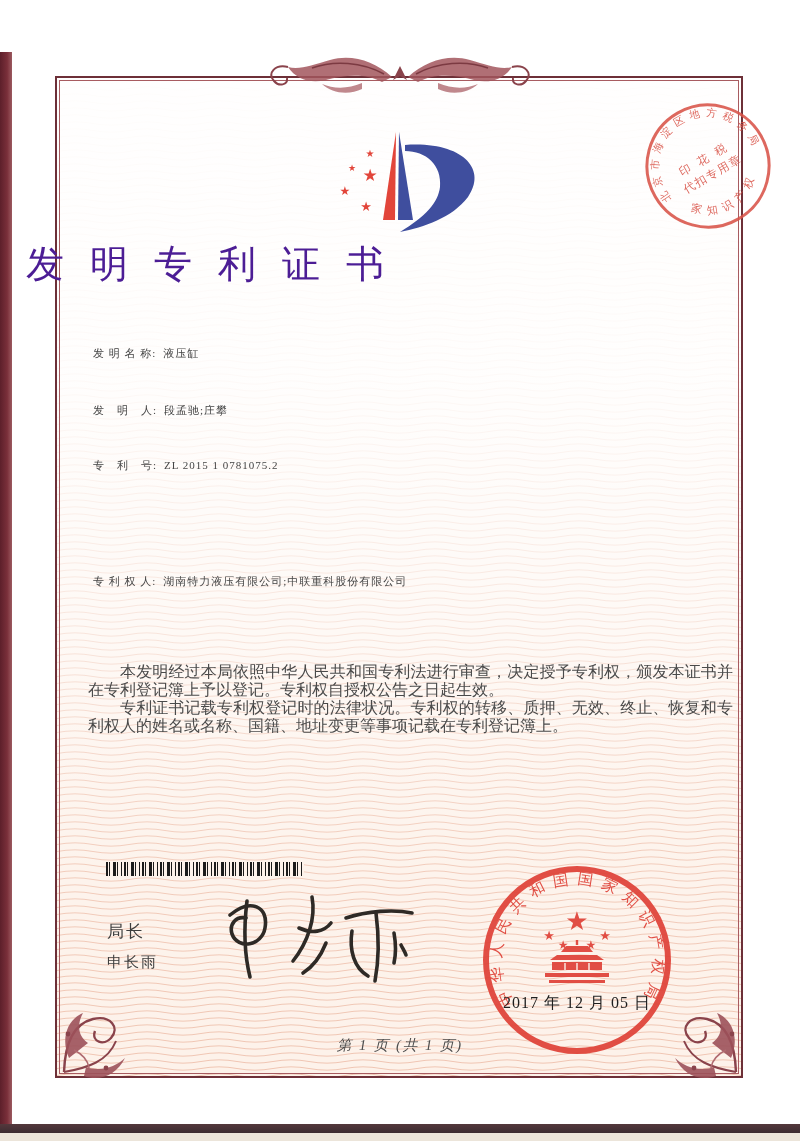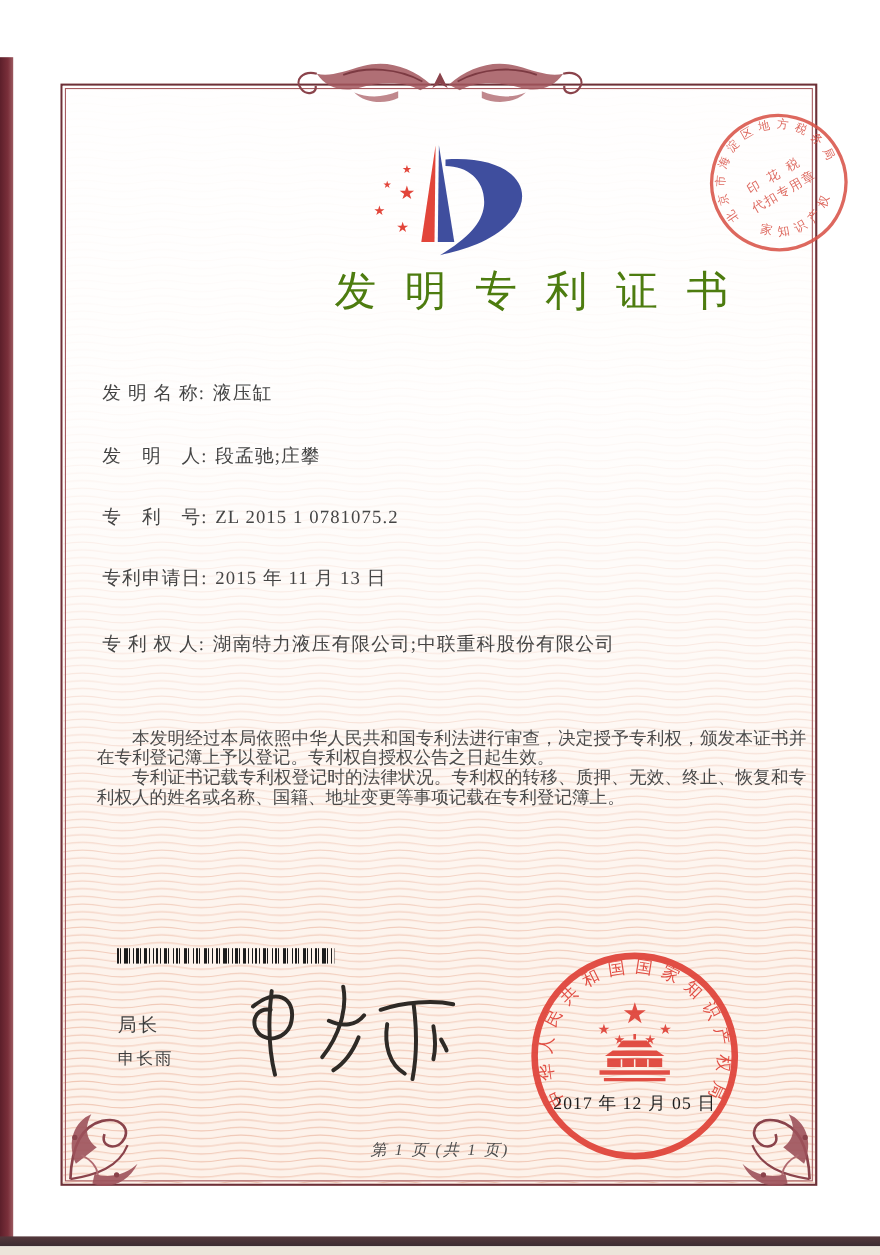--- a/index.html
+++ b/index.html
@@ -20,24 +20,24 @@
   .guilloche{position:absolute;inset:0;width:100%;height:100%;}
   .fade{position:absolute;inset:0;
     background:linear-gradient(180deg,rgba(255,255,255,.96) 0%,rgba(255,255,255,.9) 30%,
       rgba(255,255,255,.55) 55%,rgba(255,255,255,.12) 78%,rgba(255,255,255,0) 100%);}
 
   .ornaments{position:absolute;left:0;top:0;width:800px;height:1141px;pointer-events:none;}
 
   
   .cert-no{position:absolute;left:93px;top:121px;font-size:17px;letter-spacing:2px;color:#4d4d4d;}
   .logo{position:absolute;left:335px;top:124px;width:160px;height:115px;}
-  .title{position:absolute;left:0;top:239px;width:688px;text-align:right;
-    font-size:38px;color:#4d7c0f;letter-spacing:26px;text-indent:26px;}
-
-  .field-row{position:absolute;left:93px;font-size:17px;color:#454545;letter-spacing:1px;white-space:nowrap;}
+  .title{position:absolute;left:0;top:239px;width:688px;text-align:left;
+    font-size:38px;color:#4c1d95;letter-spacing:26px;text-indent:26px;}
+
+  .field-row{position:absolute;left:93px;font-size:11px;color:#454545;letter-spacing:1px;white-space:nowrap;}
   .f-value{margin-left:7px;}
 
   .paragraphs{position:absolute;left:88px;top:663px;width:645px;
     font-size:16px;line-height:18px;color:#4a4a4a;}
   .paragraphs p{margin:0;text-indent:2em;text-align:justify;}
 
   .barcode{position:absolute;left:106px;top:862px;width:198px;height:14px;
     background:repeating-linear-gradient(90deg,
       #1b1b1b 0 2px,#fdf2ea 2px 3px,#1b1b1b 3px 4px,#fdf2ea 4px 7px,
       #1b1b1b 7px 10px,#fdf2ea 10px 11px,#1b1b1b 11px 12px,#fdf2ea 12px 15px,
@@ -124,23 +124,20 @@
 
   <div class="field-row" style="top:346px">
     <span class="f-label">发 明 名 称:</span><span class="f-value">液压缸</span>
   </div>
   <div class="field-row" style="top:403px">
     <span class="f-label">发　明　人:</span><span class="f-value">段孟驰;庄攀</span>
   </div>
   <div class="field-row" style="top:458px">
     <span class="f-label">专　利　号:</span><span class="f-value">ZL 2015 1 0781075.2</span>
   </div>
-  <div class="field-row" style="top:514px">
-    <span class="f-label">专利申请日:</span><span class="f-value">2015 年 11 月 13 日</span>
-  </div>
   <div class="field-row" style="top:574px">
     <span class="f-label">专 利 权 人:</span><span class="f-value">湖南特力液压有限公司;中联重科股份有限公司</span>
   </div>
 
   <div class="paragraphs">
     <p>本发明经过本局依照中华人民共和国专利法进行审查，决定授予专利权，颁发本证书并在专利登记簿上予以登记。专利权自授权公告之日起生效。</p>
     <p>专利证书记载专利权登记时的法律状况。专利权的转移、质押、无效、终止、恢复和专利权人的姓名或名称、国籍、地址变更等事项记载在专利登记簿上。</p>
   </div>
 
   <div class="barcode"></div>

